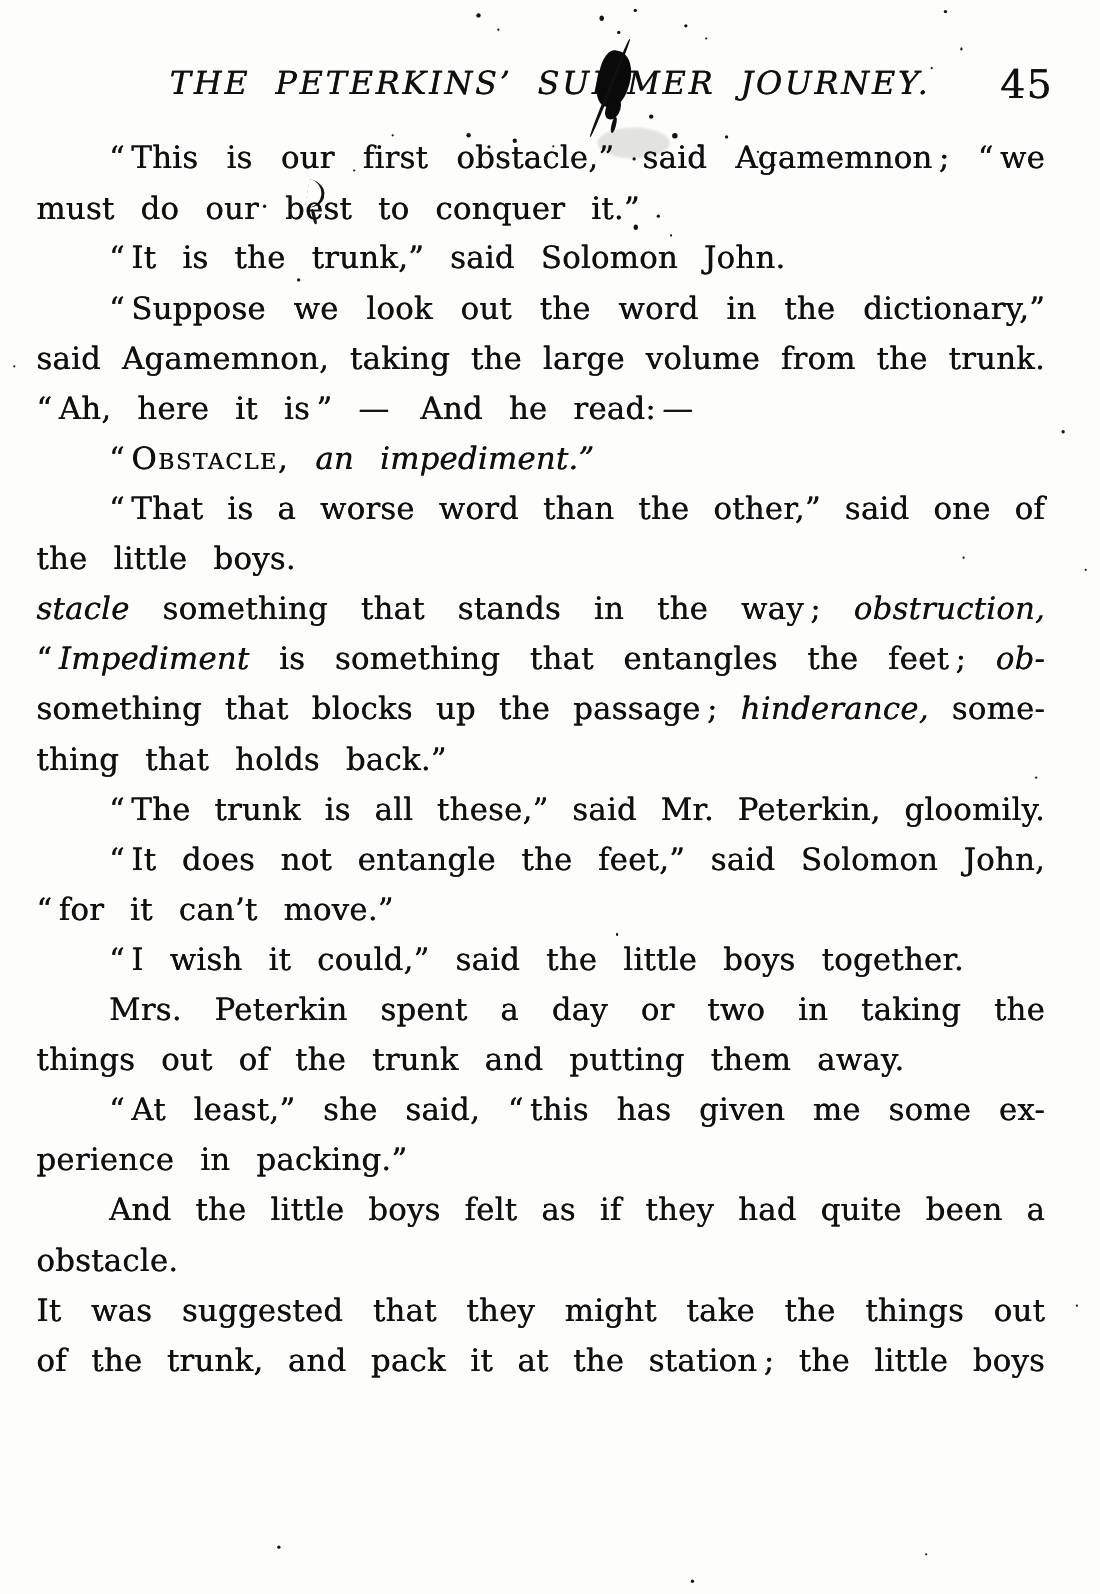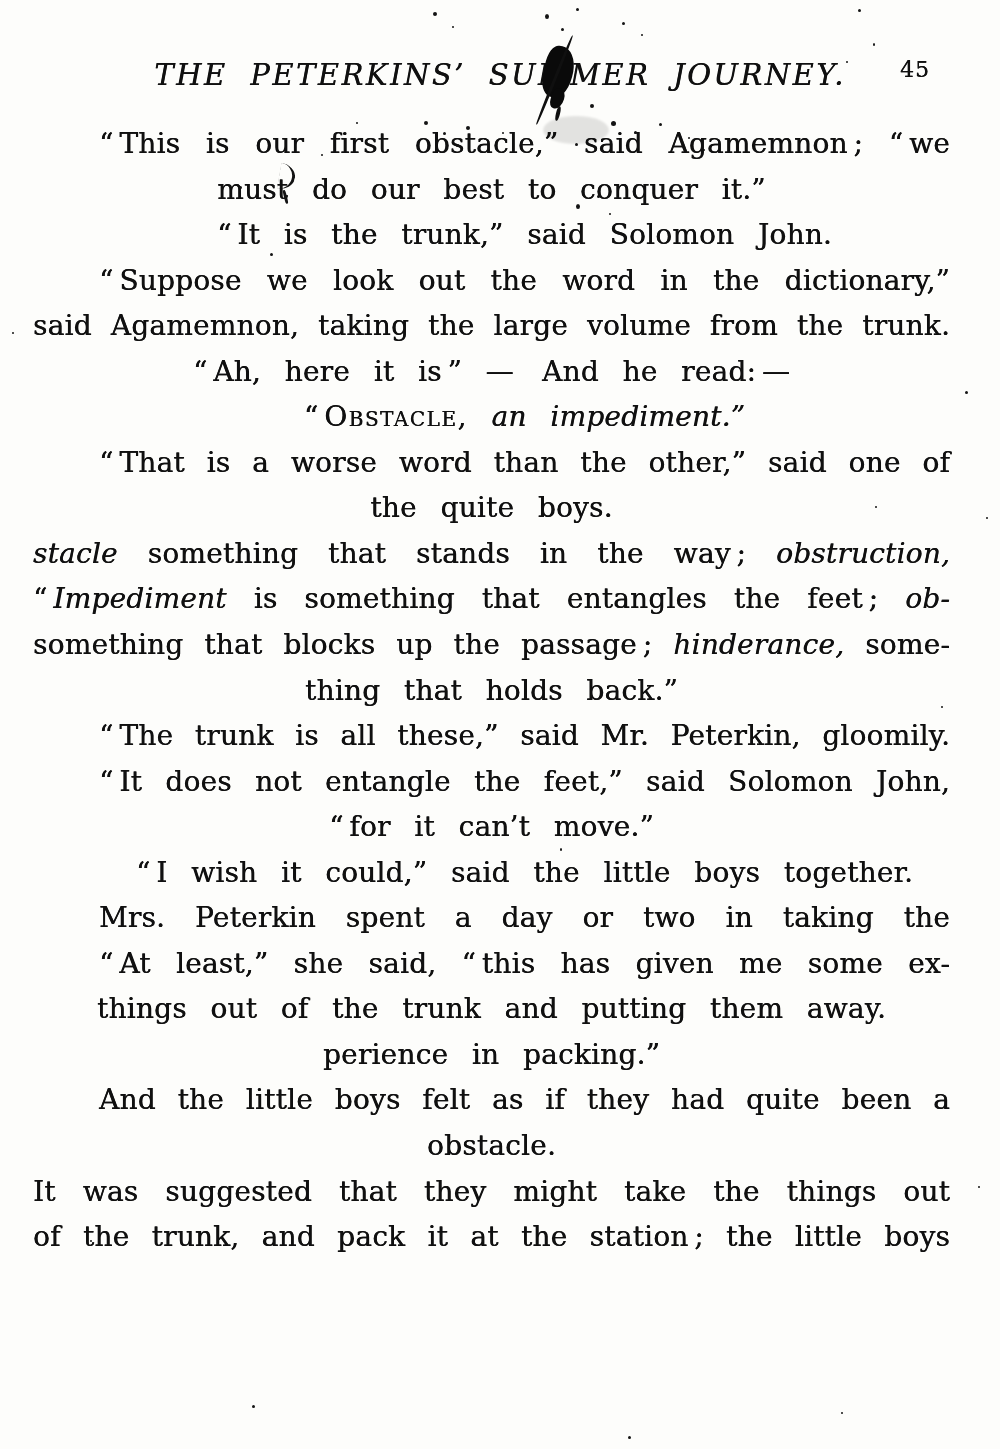--- a/index.html
+++ b/index.html
@@ -16,33 +16,33 @@
   .running-title{
     position:absolute;top:58px;left:0;width:100%;
     text-align:center;
     font-style:italic;
     font-size:29px;
     letter-spacing:2.5px;
     word-spacing:11px;
     white-space:nowrap;
   }
   .page-number{
-    position:absolute;top:57px;right:70px;
-    font-size:22px;
+    position:absolute;top:57px;right:43px;
+    font-size:36px;
     letter-spacing:1px;
   }
   
   .text-block{
     position:absolute;top:121px;left:33px;width:917px;
     font-size:28px;
     line-height:45.55px;
     letter-spacing:0.2px;
     word-spacing:0.52em;
   }
-  .line{height:45.55px;white-space:nowrap;text-align:center;}
+  .line{height:45.55px;white-space:nowrap;text-align:left;}
   .line.just{
     white-space:normal;
     text-align:justify;
     text-align-last:justify;
     word-spacing:0.08em;
   }
   .line.ind{padding-left:66px;}
   .it{font-style:italic;}
   .sc{font-variant:small-caps;letter-spacing:1.5px;}
   
@@ -94,32 +94,32 @@
 
   <main class="text-block">
       <div class="line ind just"><span>“ This is our first obstacle,” said Agamemnon ; “ we</span></div>
       <div class="line"><span>must do our best to conquer it.”</span></div>
       <div class="line ind"><span>“ It is the trunk,” said Solomon John.</span></div>
       <div class="line ind just"><span>“ Suppose we look out the word in the dictionary,”</span></div>
       <div class="line just"><span>said Agamemnon, taking the large volume from the trunk.</span></div>
       <div class="line"><span>“ Ah, here it is ” — And he read: —</span></div>
       <div class="line ind"><span>“ </span><span class="sc">Obstacle,</span><span class="it"> an impediment.”</span></div>
       <div class="line ind just"><span>“ That is a worse word than the other,” said one of</span></div>
-      <div class="line"><span>the quite boys.</span></div>
+      <div class="line"><span>the little boys.</span></div>
       <div class="line just"><span class="it">stacle</span><span> something that stands in the way ; </span><span class="it">obstruction,</span></div>
       <div class="line just"><span>“ </span><span class="it">Impediment</span><span> is something that entangles the feet ; </span><span class="it">ob-</span></div>
       <div class="line just"><span>something that blocks up the passage ; </span><span class="it">hinderance,</span><span> some-</span></div>
       <div class="line"><span>thing that holds back.”</span></div>
       <div class="line ind just"><span>“ The trunk is all these,” said Mr. Peterkin, gloomily.</span></div>
       <div class="line ind just"><span>“ It does not entangle the feet,” said Solomon John,</span></div>
       <div class="line"><span>“ for it can’t move.”</span></div>
       <div class="line ind"><span>“ I wish it could,” said the little boys together.</span></div>
       <div class="line ind just"><span>Mrs. Peterkin spent a day or two in taking the</span></div>
+      <div class="line"><span>things out of the trunk and putting them away.</span></div>
       <div class="line ind just"><span>“ At least,” she said, “ this has given me some ex-</span></div>
-      <div class="line"><span>things out of the trunk and putting them away.</span></div>
       <div class="line"><span>perience in packing.”</span></div>
       <div class="line ind just"><span>And the little boys felt as if they had quite been a</span></div>
       <div class="line"><span>obstacle.</span></div>
       <div class="line just"><span>It was suggested that they might take the things out</span></div>
       <div class="line just"><span>of the trunk, and pack it at the station ; the little boys</span></div>
     </main>
 
   <div class="smudge"></div>
   <div class="blot-main"></div>
   <div class="blot-blob"></div>

